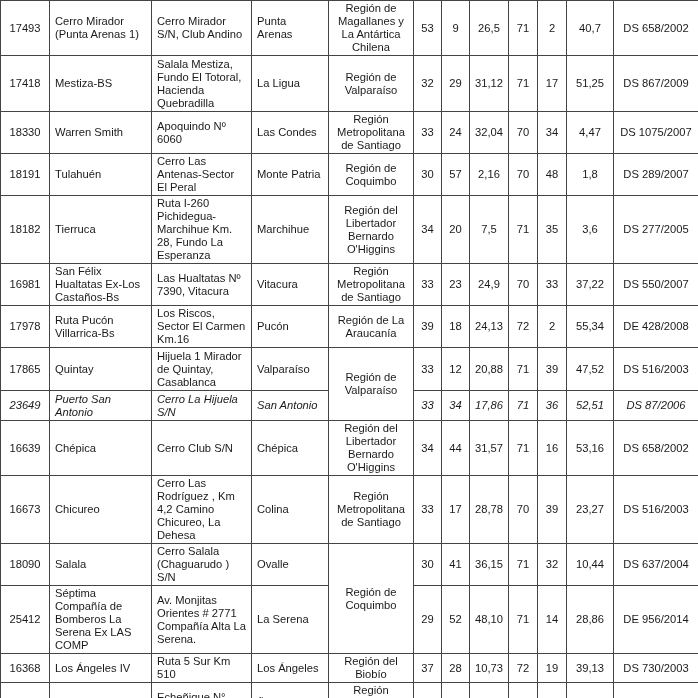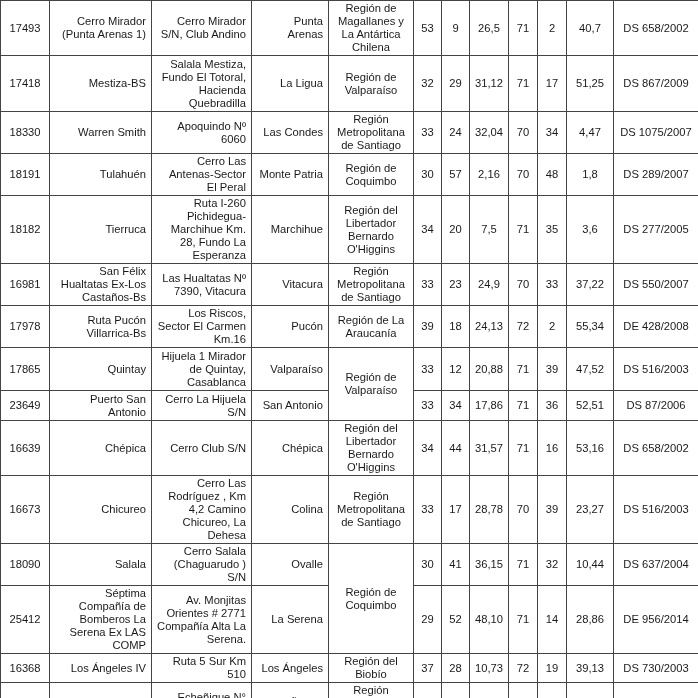--- a/index.html
+++ b/index.html
@@ -13,42 +13,42 @@
     line-height: 13px;
     color: #1a1a1a;
   }
   td {
     border: 1px solid #444;
     padding: 1px 5px;
     vertical-align: middle;
     overflow: hidden;
   }
   td.c { text-align: center; padding: 1px 2px; }
-  td.l { text-align: right; }
+  td.l { text-align: left; }
   td.reg { text-align: center; padding: 1px 3px; }
   col.c0 { width: 49px; }
   col.c1 { width: 102px; }
   col.c2 { width: 100px; }
   col.c3 { width: 77px; }
   col.c4 { width: 85px; }
   col.c5 { width: 28px; }
   col.c6 { width: 28px; }
   col.c7 { width: 39px; }
   col.c8 { width: 29px; }
   col.c9 { width: 29px; }
   col.c10 { width: 47px; }
   col.c11 { width: 85px; }
   tr.h50 { height: 50px; }
   tr.h56 { height: 56px; }
   tr.h39 { height: 39px; }
   tr.h28 { height: 28px; }
   tr.h64 { height: 64px; }
   tr.h37 { height: 37px; }
   tr.h43 { height: 43px; }
-  tr.h30 { height: 30px; }
+  tr.h30 { height: 30px; font-style: italic; }
   tr.h52 { height: 52px; }
   tr.h57 { height: 57px; }
   tr.h40 { height: 40px; }
   tr.h62 { height: 62px; }
   tr.h24 { height: 24px; }
 </style>
 </head>
 <body>
 
 <table>

